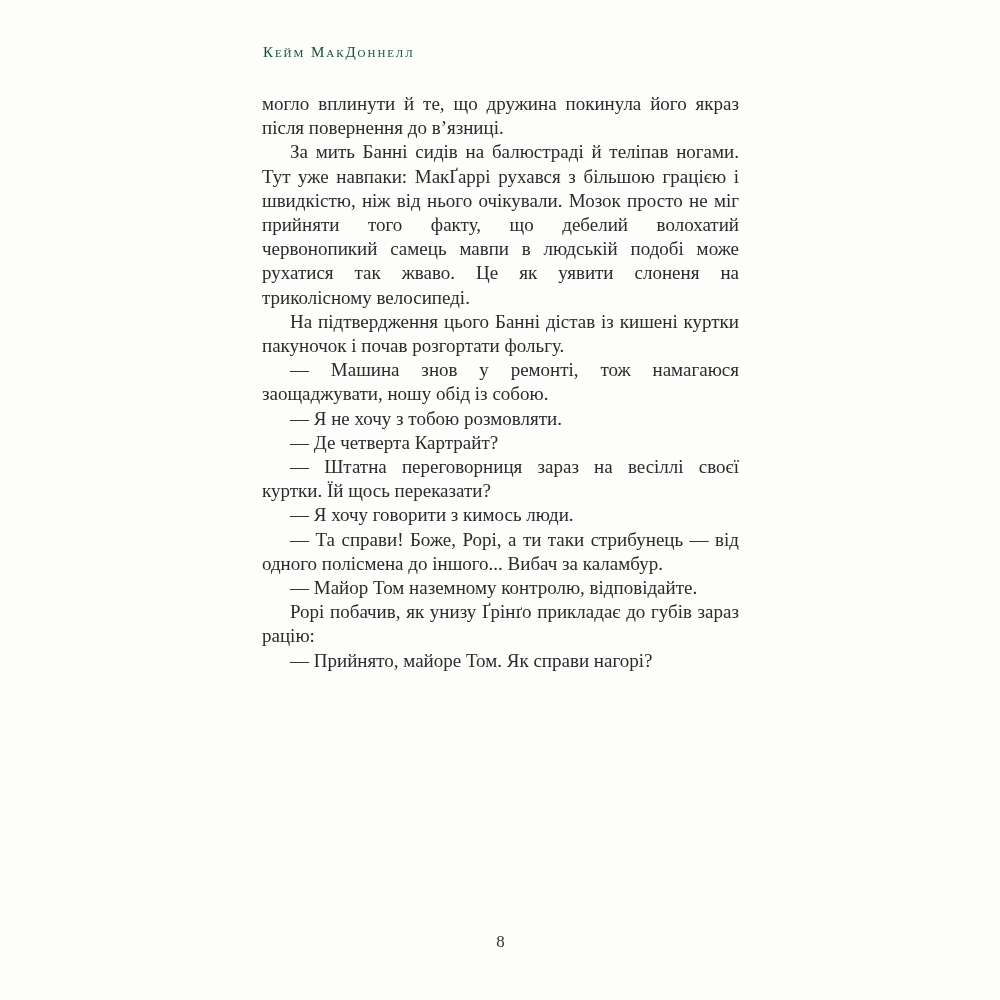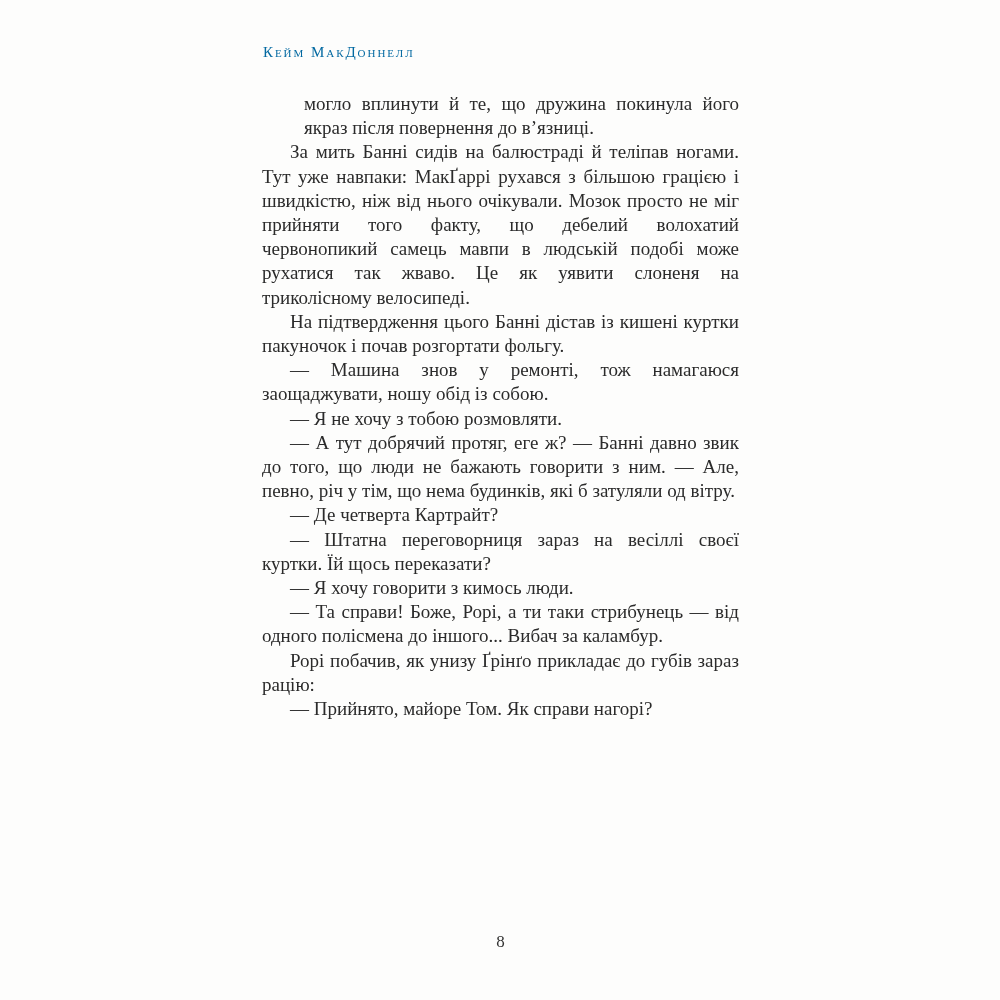--- a/index.html
+++ b/index.html
@@ -19,39 +19,38 @@
     position: absolute;
     inset: 0;
   }
   .running-header {
     position: absolute;
     left: 263px;
     top: 44px;
     font-size: 15px;
     font-variant-caps: small-caps;
     letter-spacing: 0.13em;
-    color: #0369a1;
+    color: #14532d;
   }
   .text-block {
     position: absolute;
     left: 262px;
     top: 92px;
     width: 477px;
     font-size: 19px;
     line-height: 24.2px;
     text-align: justify;
     text-justify: inter-word;
   }
   .text-block p {
     margin: 0;
     text-indent: 28px;
   }
   .text-block p.no-indent {
     text-indent: 0;
-    margin-left: 42px;
   }
   .page-number {
     position: absolute;
     left: 262px;
     width: 477px;
     top: 932px;
     text-align: center;
     font-size: 17px;
     color: #333;
   }
@@ -61,23 +60,23 @@
 
 <div class="page">
   <div class="running-header">Кейм МакДоннелл</div>
 
   <div class="text-block">
     <p class="no-indent">могло вплинути й те, що дружина покинула його якраз після повернення до в’язниці.</p>
       <p>За мить Банні сидів на балюстраді й теліпав ногами. Тут уже навпаки: МакҐаррі рухався з більшою грацією і швидкістю, ніж від нього очікували. Мозок просто не міг прийняти того факту, що дебелий волохатий червонопикий самець мавпи в людській подобі може рухатися так жваво. Це як уявити слоненя на триколісному велосипеді.</p>
       <p>На підтвердження цього Банні дістав із кишені куртки пакуночок і почав розгортати фольгу.</p>
       <p>— Машина знов у ремонті, тож намагаюся заощаджувати, ношу обід із собою.</p>
       <p>— Я не хочу з тобою розмовляти.</p>
-      <p>— А тут добрячий протяг, еге ж? — Банні давно звик до того, що люди не бажають говорити з ним. — Але, певно, річ у тім, що нема будинків, які б затуляли од вітру.</p>
       <p>— Де четверта Картрайт?</p>
       <p>— Штатна переговорниця зараз на весіллі своєї куртки. Їй щось переказати?</p>
       <p>— Я хочу говорити з кимось люди.</p>
       <p>— Та справи! Боже, Рорі, а ти таки стрибунець — від одного полісмена до іншого... Вибач за каламбур.</p>
+      <p>— Майор Том наземному контролю, відповідайте.</p>
       <p>Рорі побачив, як унизу Ґрінґо прикладає до губів зараз рацію:</p>
       <p>— Прийнято, майоре Том. Як справи нагорі?</p>
   </div>
 
   <div class="page-number">8</div>
 </div>
 
 </body></html>

